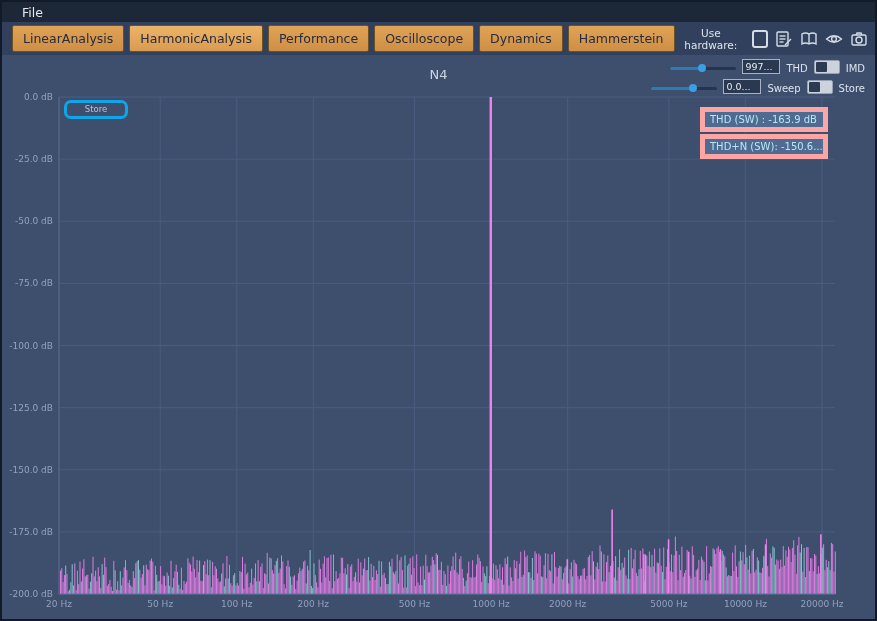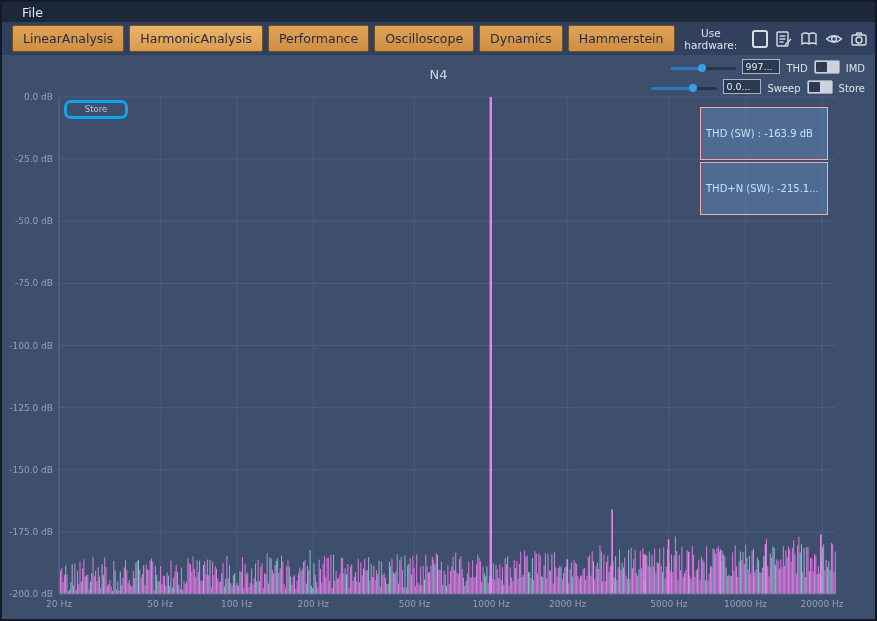--- a/index.html
+++ b/index.html
@@ -28,21 +28,21 @@
   .slider .fill{position:absolute;top:5px;left:0;height:3px;background:#2d7cba;border-radius:2px;}
   .slider .thumb{position:absolute;top:2px;width:8px;height:8px;border-radius:50%;background:#3aa0e6;margin-left:-4px;}
   .valbox{width:32px;height:13px;background:#2a3850;border:1px solid #a7b2c4;color:#e6ebf2;font-size:9.5px;padding:0 2px;font-family:inherit;}
   .tlabel{font-size:10px;color:#dde3ec;}
   .toggle{position:relative;width:24px;height:12px;background:#ccd3dd;border:1px solid #97a1b2;border-radius:2px;cursor:pointer;}
   .toggle .knob{position:absolute;left:1px;top:1px;bottom:1px;width:11px;background:#2c3a54;border-radius:1px;}
   
   .store-btn{position:absolute;left:62px;top:45px;width:58px;height:13px;border:3px solid #0ea5e9;border-radius:7px;font-size:8.5px;color:#b6c2d6;text-align:center;line-height:13px;cursor:pointer;}
   
   .hud{position:absolute;left:698px;top:52px;width:128px;display:flex;flex-direction:column;gap:2px;}
-  .hud-line{background:rgba(92,132,176,0.55);border:1px solid #fca5a5;color:#b8e7f6;font-size:10px;padding:20px 5px;white-space:nowrap;overflow:hidden;}
+  .hud-line{background:rgba(92,132,176,0.55);border:5px solid #fca5a5;color:#b8e7f6;font-size:10px;padding:2px 5px;white-space:nowrap;overflow:hidden;}
   svg.chart{position:absolute;top:0;left:0;}
 </style>
 </head>
 <body>
 
 <div class="window">
 
   <div class="menubar">
     <span class="menu-item">File</span>
   </div>
@@ -770,17 +770,17 @@
             <span class="knob"></span>
           </span>
         <span class="tlabel">Store</span>
       </div>
     </div>
 
     <div class="store-btn">Store</div>
 
     <div class="hud">
       <div class="hud-line">THD (SW) : -163.9 dB</div>
-      <div class="hud-line">THD+N (SW): -215.1...</div>
+      <div class="hud-line">THD+N (SW): -150.6...</div>
     </div>
 
   </div>
 </div>
 
 </body></html>

